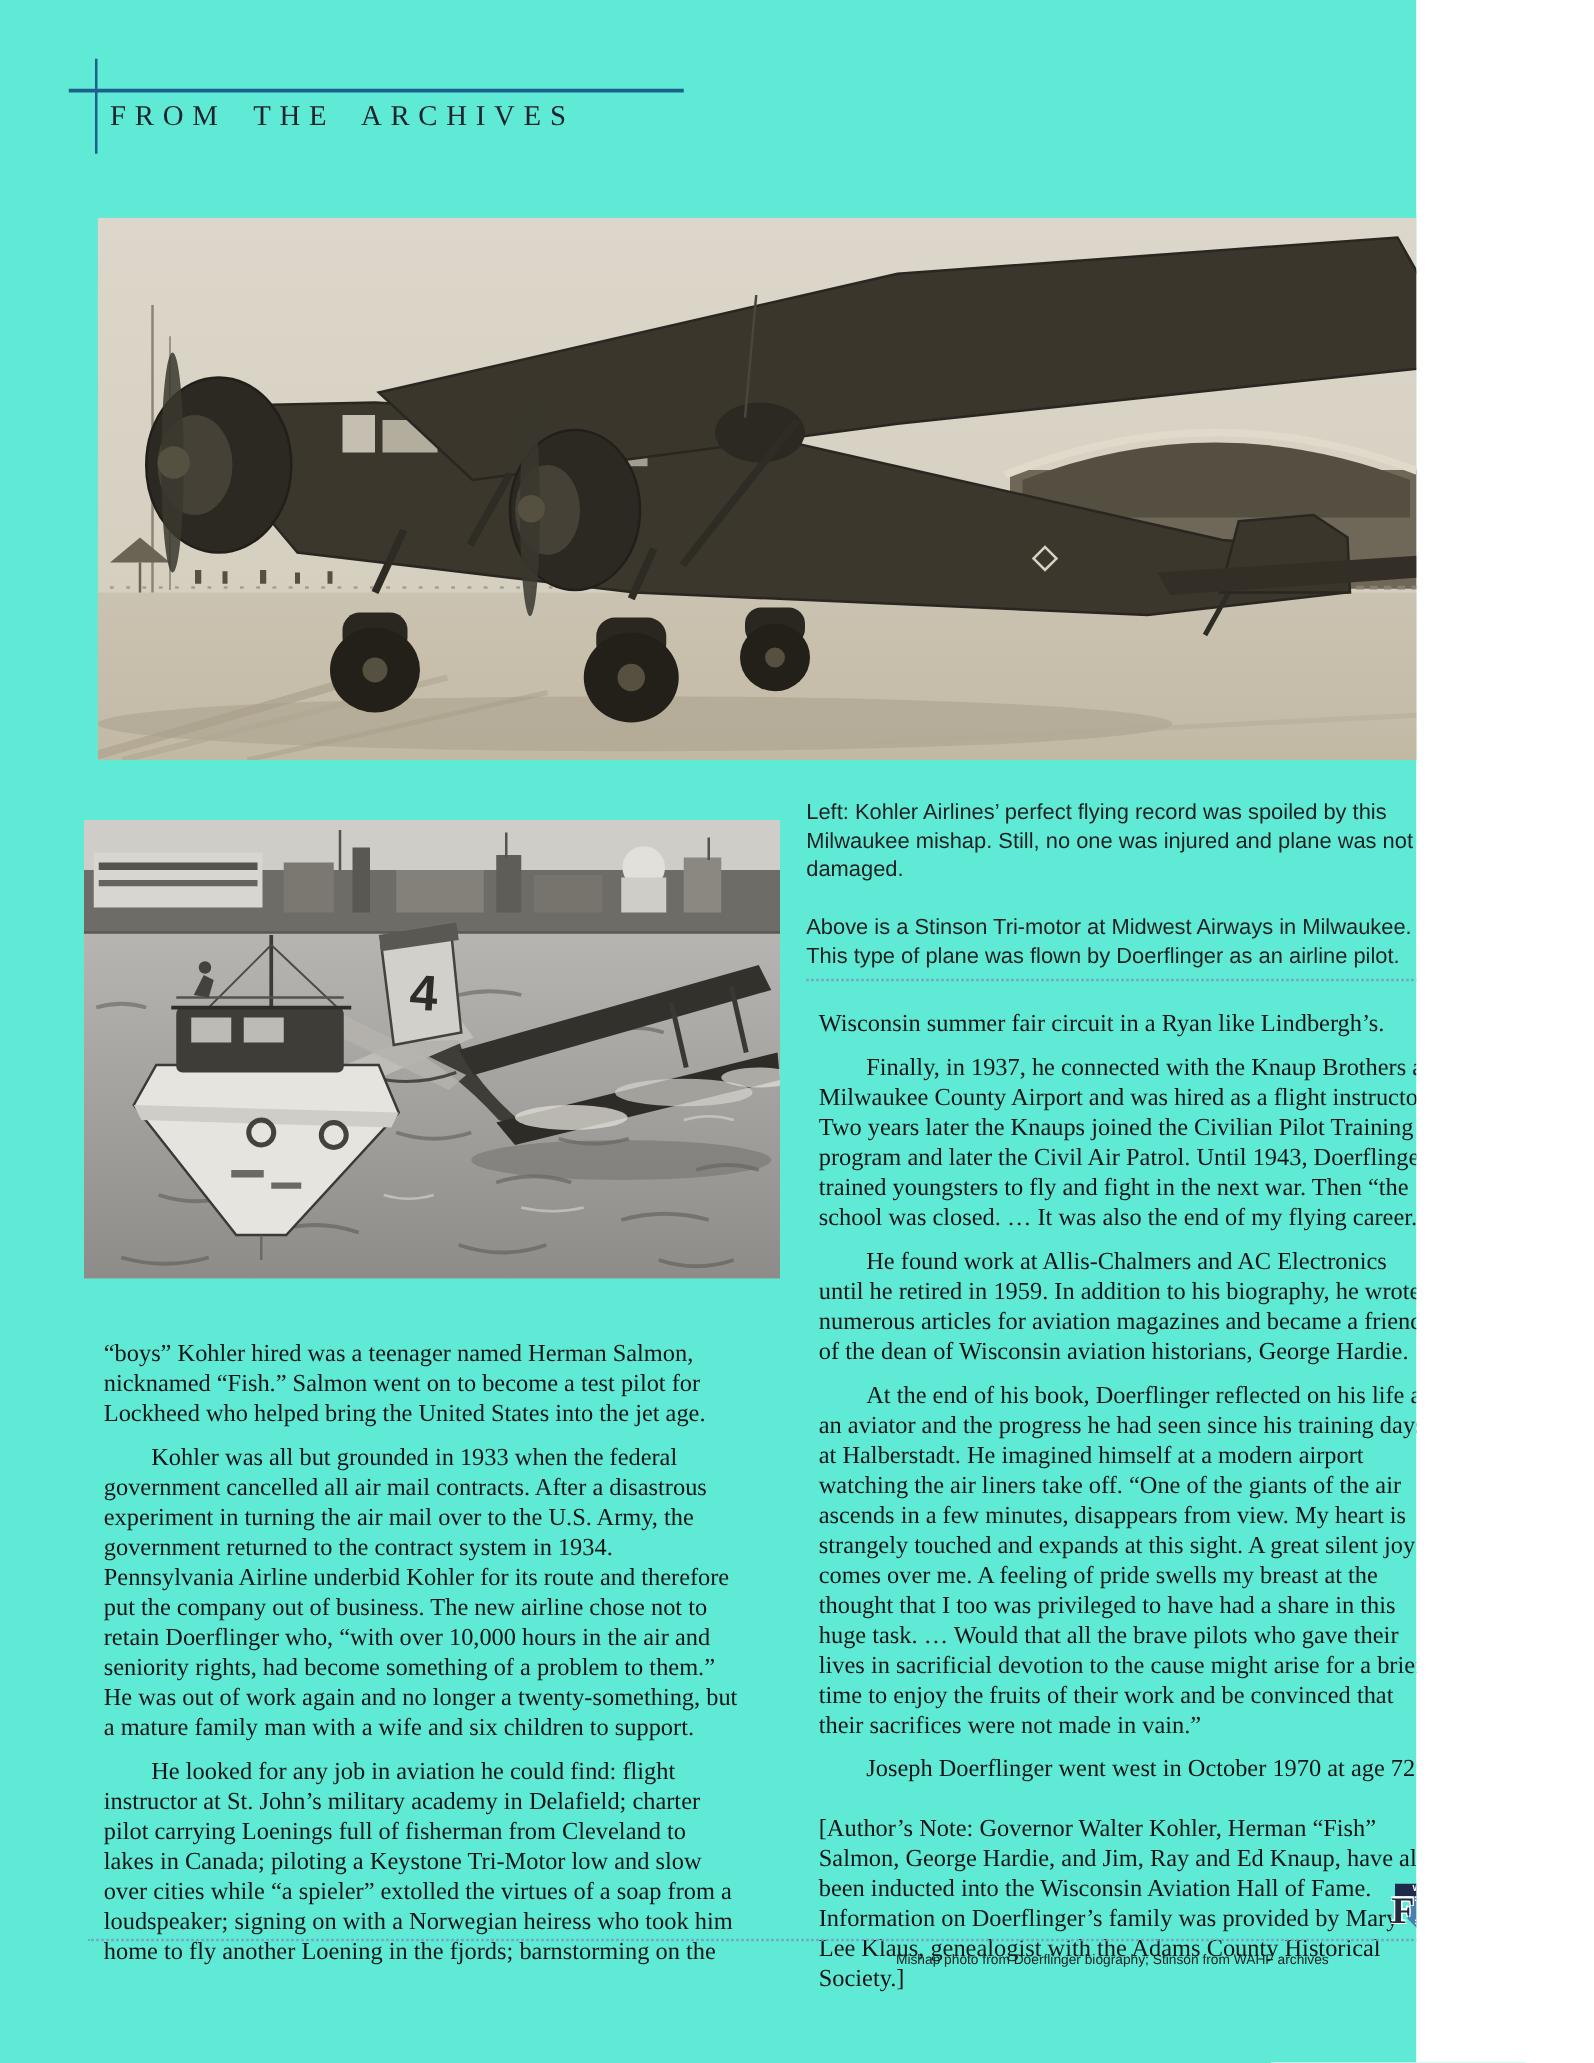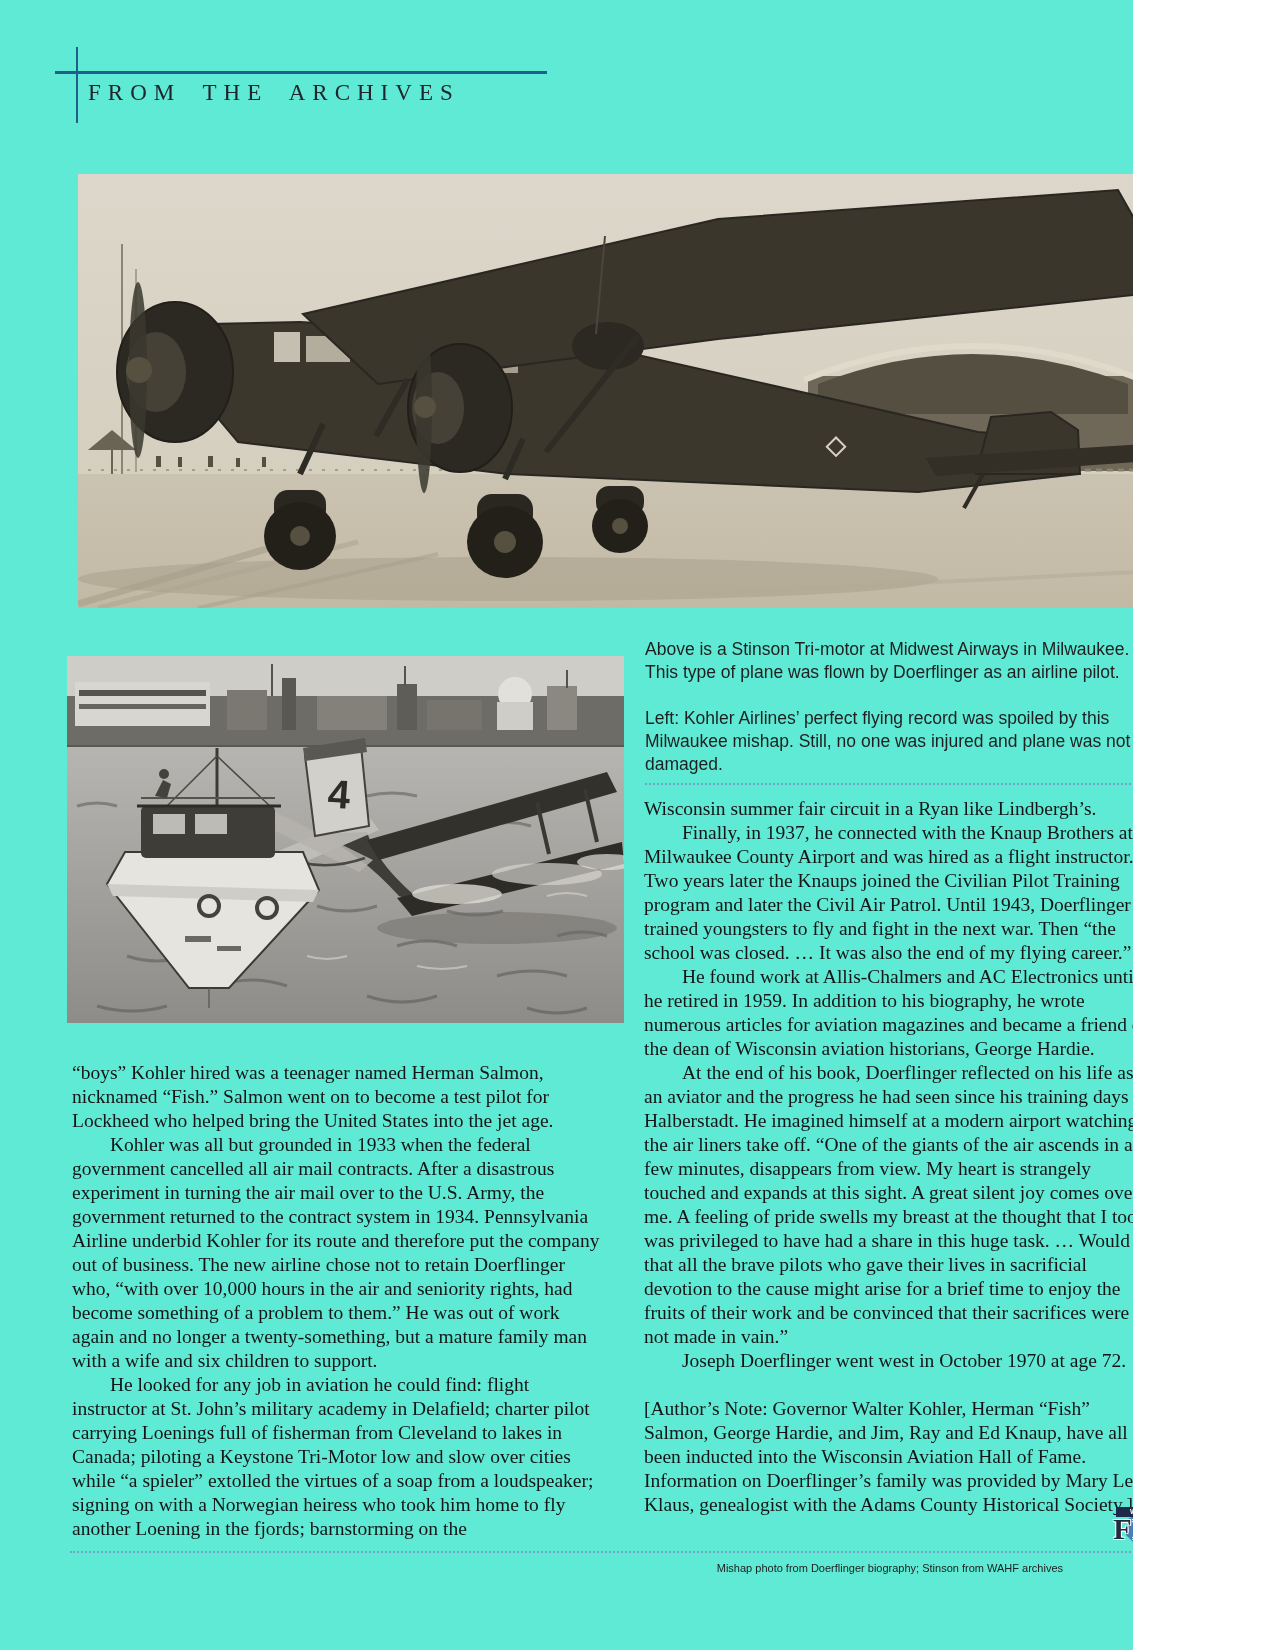--- a/index.html
+++ b/index.html
@@ -33,21 +33,21 @@
   
   .caption{
     position:absolute;left:645px;top:638px;width:516px;
     font-family:"Liberation Sans",sans-serif;
     font-size:17.5px;line-height:23px;color:#1f1f21;
   }
   .caption p{margin:0 0 23px 0;}
   .caption-divider{position:absolute;left:645px;top:783px;width:510px;height:0;border-top:2px dotted var(--dotted-blue);}
   
   .col{font-size:19.5px;line-height:24px;color:#151517;}
-  .col p{margin:0;text-indent:38px;}
+  .col p{margin:11px;text-indent:38px;}
   .col p.noindent{text-indent:0;}
   .col p.gap-before{margin-top:24px;font-family:Liberation Serif, serif;}
   .col-right{position:absolute;left:644px;top:797px;width:512px;}
   .col-left{position:absolute;left:72px;top:1061px;width:531px;}
   
   .wahf{position:absolute;left:1106px;top:1501px;width:110px;height:50px;}
   .wahf svg{position:absolute;left:8px;top:4px;width:86px;height:44px;}
   .wahf-top{
     position:absolute;left:10px;top:6px;width:92px;text-align:center;
     font-family:"Liberation Sans",sans-serif;font-size:7px;font-weight:bold;
@@ -276,22 +276,22 @@
         <rect x="118" y="280" width="26" height="6" fill="#6b6964"></rect>
         <rect x="150" y="290" width="24" height="5" fill="#6b6964"></rect>
         <path d="M88,140 l8,-16 l8,4 l-4,14 Z" fill="#44423c"></path>
         <circle cx="97" cy="118" r="5" fill="#44423c"></circle>
         <line x1="142" y1="332" x2="142" y2="352" stroke="#55534e" stroke-width="2" opacity="0.6"></line>
       </g>
     </svg>
   </div>
 
   <div class="caption">
+    <p>Left: Kohler Airlines’ perfect flying record was spoiled by this Milwaukee mishap.  Still, no one was injured and plane was not damaged.</p>
     <p>Above is a Stinson Tri-motor at Midwest Airways in Milwaukee. This type of plane was flown by Doerflinger as an airline pilot.</p>
-    <p>Left: Kohler Airlines’ perfect flying record was spoiled by this Milwaukee mishap.  Still, no one was injured and plane was not damaged.</p>
   </div>
   <div class="caption-divider"></div>
 
   <div class="col col-right">
     <p class="noindent">Wisconsin summer fair circuit in a Ryan like Lindbergh’s.</p>
     <p>Finally, in 1937, he connected with the Knaup Brothers at Milwaukee County Airport and was hired as a flight instructor. Two years later the Knaups joined the Civilian Pilot Training program and later the Civil Air Patrol. Until 1943, Doerflinger trained youngsters to fly and fight in the next war. Then “the school was closed. … It was also the end of my flying career.”</p>
     <p>He found work at Allis-Chalmers and AC Electronics until he retired in 1959. In addition to his biography, he wrote numerous articles for aviation magazines and became a friend of the dean of Wisconsin aviation historians, George Hardie.</p>
     <p>At the end of his book, Doerflinger reflected on his life as an aviator and the progress he had seen since his training days at Halberstadt. He imagined himself at a modern airport watching the air liners take off. “One of the giants of the air ascends in a few minutes, disappears from view. My heart is strangely touched and expands at this sight. A great silent joy comes over me. A feeling of pride swells my breast at the thought that I too was privileged to have had a share in this huge task. … Would that all the brave pilots who gave their lives in sacrificial devotion to the cause might arise for a brief time to enjoy the fruits of their work and be convinced that their sacrifices were not made in vain.”</p>
     <p>Joseph Doerflinger went west in October 1970 at age 72.</p>
     <p class="noindent gap-before">[Author’s Note: Governor Walter Kohler, Herman “Fish” Salmon, George Hardie, and Jim, Ray and Ed Knaup, have all been inducted into the Wisconsin Aviation Hall of Fame. Information on Doerflinger’s family was provided by Mary Lee Klaus, genealogist with the Adams County Historical Society.]</p>

